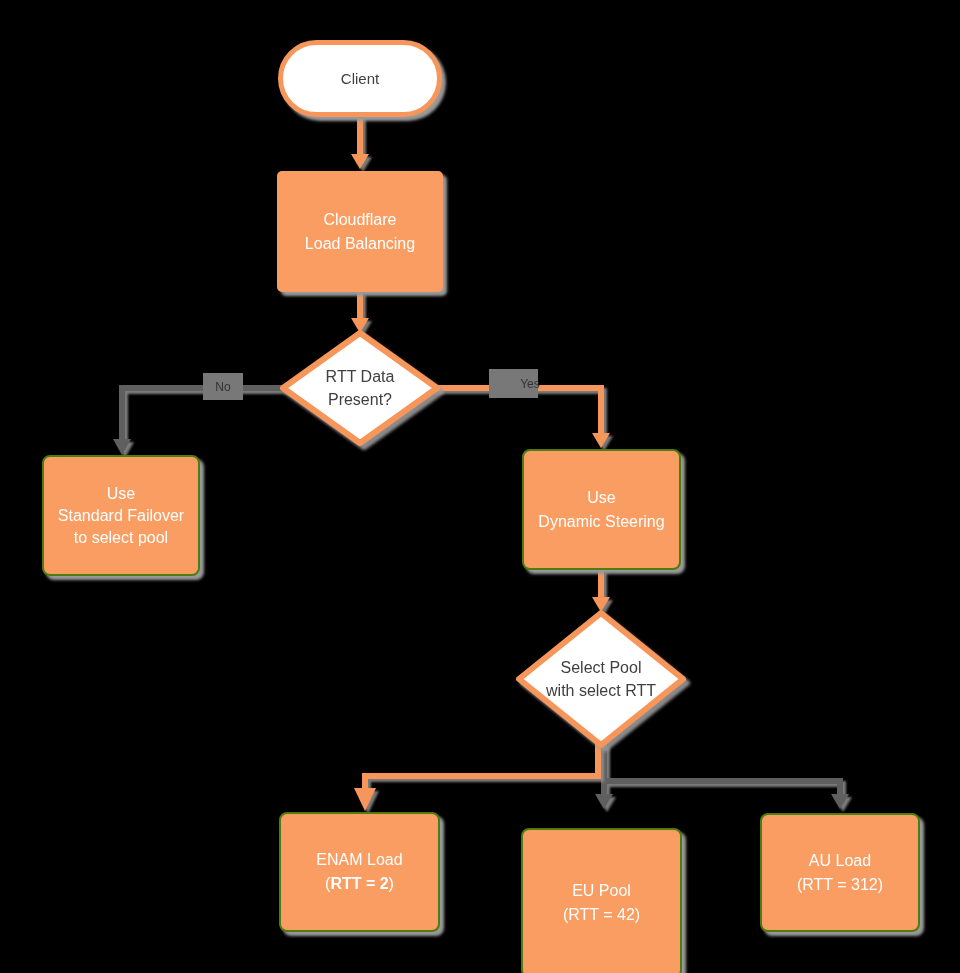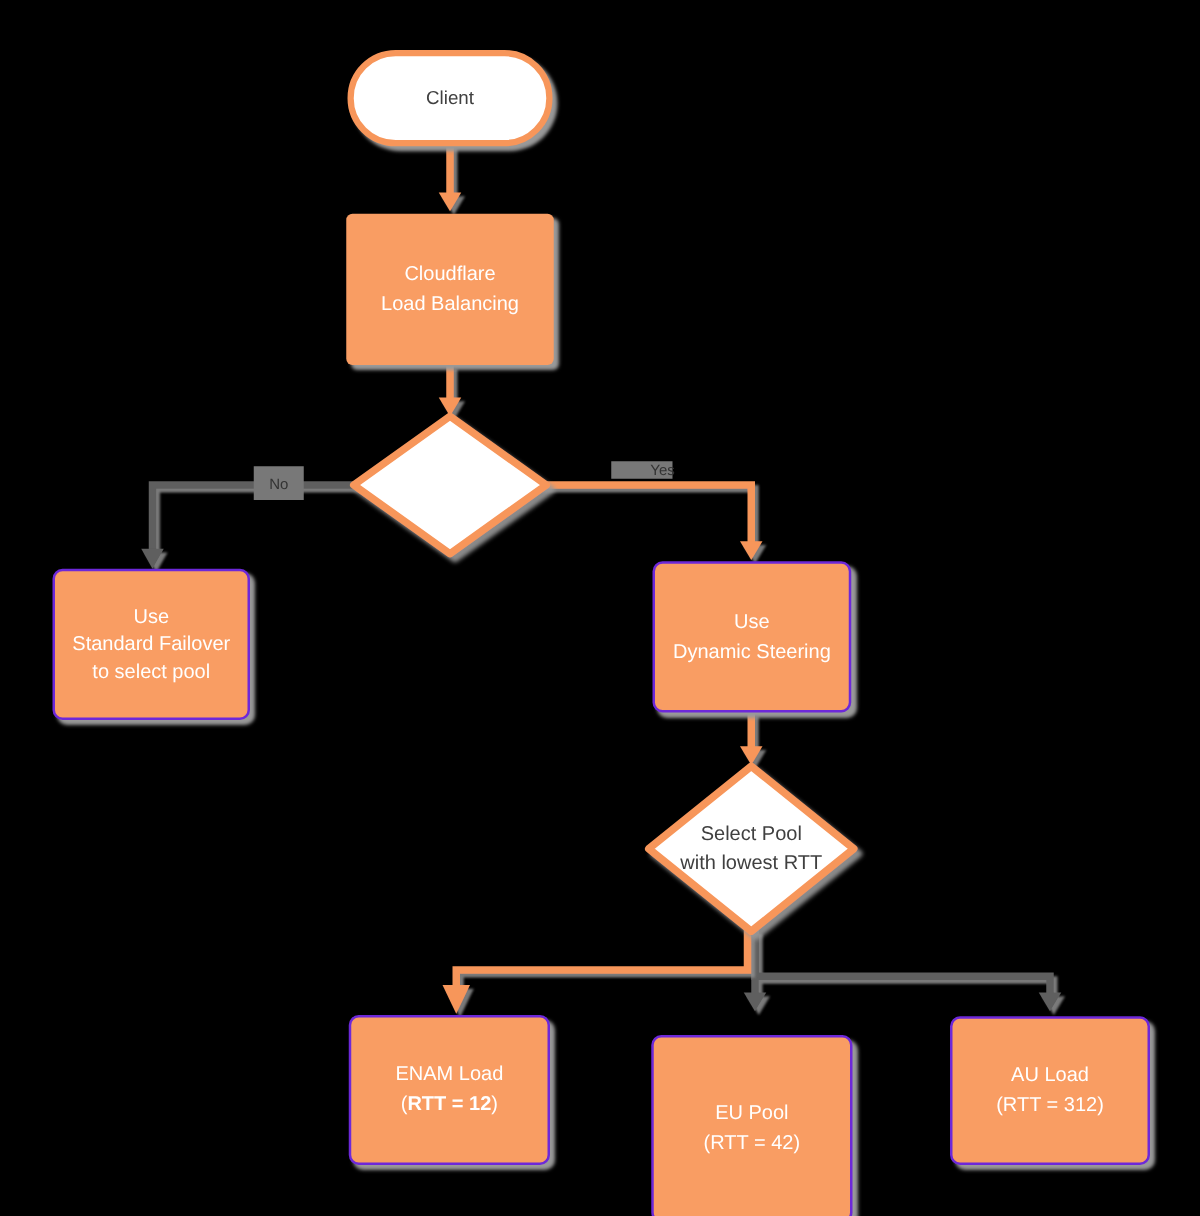--- a/index.html
+++ b/index.html
@@ -10,21 +10,21 @@
   *{margin:0;padding:0;box-sizing:border-box;}
   html,body{background:var(--background);}
   body{font-family:"Liberation Sans",sans-serif;}
   .canvas{position:relative;width:960px;height:973px;background:var(--background);overflow:hidden;}
   .layer{position:absolute;left:0;top:0;width:960px;height:973px;}
   svg.layer{z-index:1;}
   .nodes{z-index:2;pointer-events:none;}
   .nodes > *{pointer-events:auto;}
 
   .node{position:absolute;display:flex;flex-direction:column;align-items:center;justify-content:center;text-align:center;}
-  .rect{background:var(--node_fill);color:var(--node_text);border:2px solid #6d28d9;border-radius:8px;
+  .rect{background:var(--node_fill);color:var(--node_text);border:2px solid #4d7c0f;border-radius:8px;
         box-shadow:4px 4px 3px var(--shadow);font-size:16px;line-height:24px;}
   .rect.no-border{border:none;border-radius:5px;}
   .stadium{background:#FFFFFF;color:var(--dark_text);border:5px solid var(--accent);border-radius:42px;
         box-shadow:4px 4px 3px var(--shadow);font-size:15px;}
   .diamond-text{position:absolute;display:flex;flex-direction:column;align-items:center;justify-content:center;
         text-align:center;color:var(--dark_text);font-size:16px;line-height:23px;z-index:2;}
   .edge-label{position:absolute;display:flex;align-items:center;justify-content:center;
         background:var(--label_bg);color:var(--label_text);font-size:12px;z-index:3;}
   .edge-orange{stroke:var(--accent);stroke-width:6;fill:none;}
   .edge-gray{stroke:var(--gray_line);stroke-width:6;fill:none;}
@@ -78,49 +78,53 @@
 
     <div class="node rect no-border" style="left:277px;top:171px;width:166px;height:121px;">
       <div>Cloudflare</div>
       <div>Load Balancing</div>
     </div>
 
     <div class="node stadium" style="left:278px;top:40px;width:164px;height:77px;">
       <div>Client</div>
     </div>
 
+    <div class="diamond-text" style="left:280px;top:356px;width:160px;height:64px;">
+      <div>RTT Data</div>
+      <div>Present?</div>
+    </div>
 
     <div class="node rect" style="left:42px;top:455px;width:158px;height:121px;line-height:22px;">
       <div>Use</div>
       <div>Standard Failover</div>
       <div>to select pool</div>
     </div>
 
     <div class="node rect" style="left:522px;top:449px;width:159px;height:121px;">
       <div>Use</div>
       <div>Dynamic Steering</div>
     </div>
 
     <div class="diamond-text" style="left:511px;top:647px;width:180px;height:64px;">
       <div>Select Pool</div>
-      <div>with lowest RTT</div>
+      <div>with select RTT</div>
     </div>
 
     <div class="node rect" style="left:279px;top:812px;width:161px;height:120px;">
       <div>ENAM Load</div>
-      <div><span>(</span><b>RTT = 12</b><span>)</span></div>
+      <div><span>(</span><b>RTT = 2</b><span>)</span></div>
     </div>
 
     <div class="node rect" style="left:521px;top:828px;width:161px;height:150px;">
       <div>EU Pool</div>
       <div>(RTT = 42)</div>
     </div>
 
     <div class="node rect" style="left:760px;top:813px;width:160px;height:119px;">
       <div>AU Load</div>
       <div>(RTT = 312)</div>
     </div>
   </div>
 
   <div class="edge-label" style="left:203px;top:373px;width:40px;height:27px;">No</div>
-  <div class="edge-label" style="left:489px;top:369px;width:49px;height:14px;padding-left:33px;">Yes</div>
+  <div class="edge-label" style="left:489px;top:369px;width:49px;height:29px;padding-left:33px;">Yes</div>
 
 </div>
 
 </body></html>

